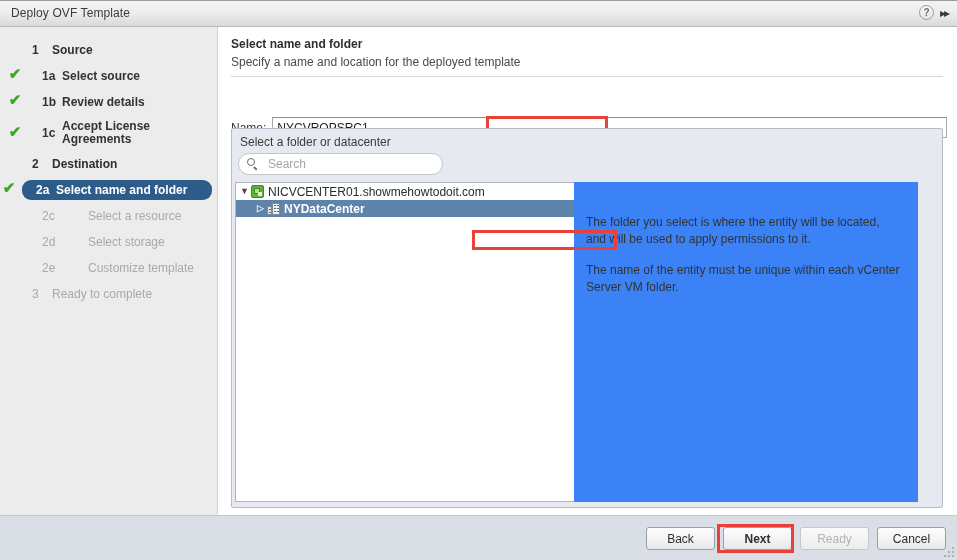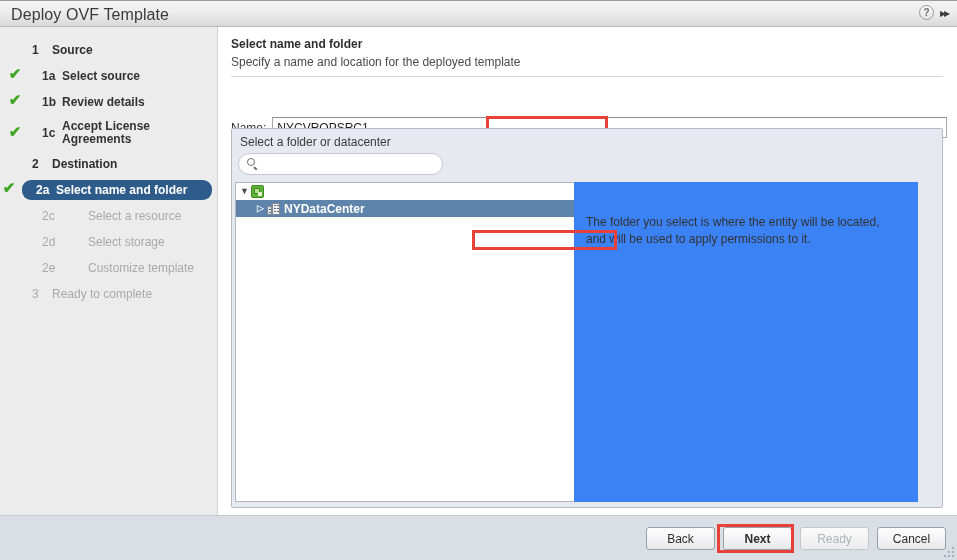--- a/index.html
+++ b/index.html
@@ -34,21 +34,21 @@
   }
   .titlebar-topline {
     position: absolute;
     left: 0; top: 0; width: 957px; height: 1px;
     background: #9b9b9b;
   }
   .titlebar-text {
     position: absolute;
     left: 11px;
     top: 6px;
-    font-size: 16px;
+    font-size: 12px;
     color: #3b3b3b;
     letter-spacing: 0.1px;
     white-space: nowrap;
   }
   .titlebar-icons {
     position: absolute;
     right: 7px;
     top: 5px;
     display: flex;
     align-items: center;
@@ -606,26 +606,28 @@
       <input class="name-input" type="text" value="NYCVROPSRC1" style="">
     </div>
     <div class="annot-name"></div>
 
     <div class="picker-box">
 
       <div class="picker-legend">Select a folder or datacenter</div>
 
       <div class="search-wrap">
         <span class="search-icon"></span>
+        <input class="search-input" type="text" placeholder="Search" style="">
       </div>
 
       <div class="tree-panel">
         <div class="tree-row">
           <span class="twisty">▼</span>
           <span class="vcenter-icon"></span>
+          <span>NICVCENTER01.showmehowtodoit.com</span>
         </div>
         <div class="tree-row child selected">
           <span class="twisty">▷</span>
           <span class="datacenter-icon">
             <span class="b-left"></span>
             <span class="b-right"></span>
             <span class="win" style="left:7px;top:2px"></span>
             <span class="win" style="left:10px;top:2px"></span>
             <span class="win" style="left:7px;top:5px"></span>
             <span class="win" style="left:10px;top:5px"></span>
@@ -641,20 +643,21 @@
       <div class="splitter">
         <div class="splitter-line"></div>
         <div class="splitter-grip">
           <i></i>
             <i></i>
         </div>
       </div>
 
       <div class="desc-panel">
         <p>The folder you select is where the entity will be located, and will be used to apply permissions to it.</p>
+        <p>The name of the entity must be unique within each vCenter Server VM folder.</p>
       </div>
     </div>
 
     <div class="annot-dc"></div>
   </div>
 
   <div class="footer">
     <div class="btn-bar">
       <button class="btn">Back</button>
       <button class="btn primary">Next</button>

